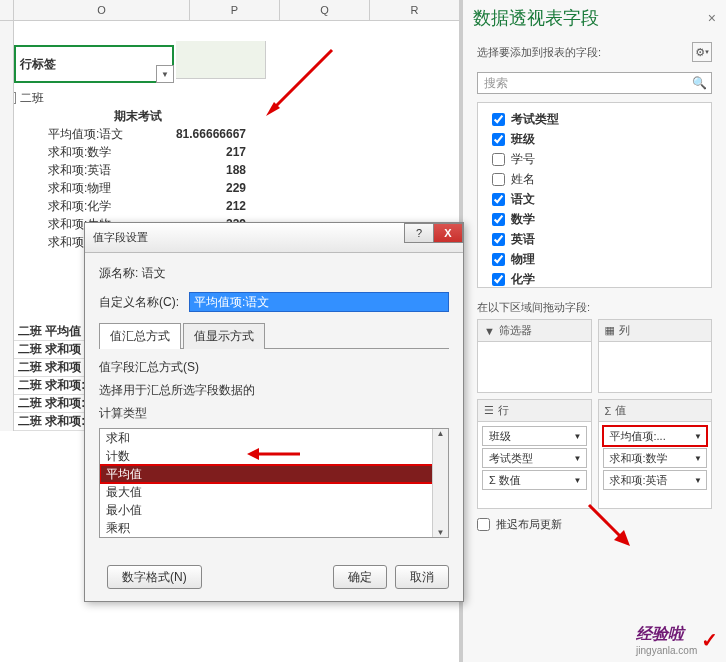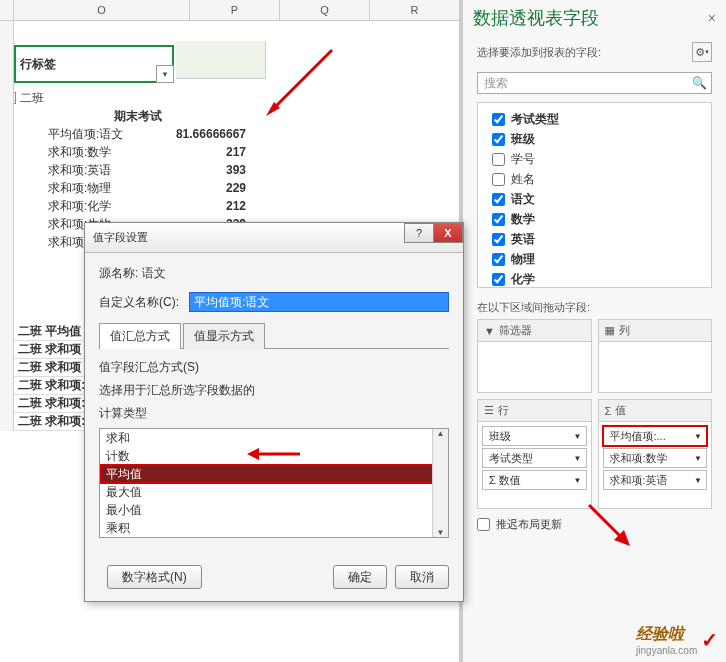--- a/index.html
+++ b/index.html
@@ -93,21 +93,21 @@
 .area-body { flex: 1; padding: 2px; }
 .chip { height: 20px; background: #fff; border: 1px solid #bbb; margin: 2px; display: flex; align-items: center; padding: 0 6px; font-size: 11px; position: relative; }
 .chip .arr { position: absolute; right: 4px; font-size: 8px; }
 .chip.outlined { outline: 2px solid #d00; outline-offset: -1px; }
 
 .arrow3 { position: absolute; right: 92px; top: 500px; pointer-events: none; z-index: 20; }
 .arrow3 svg { width: 50px; height: 50px; }
 
 .defer-row { padding: 8px 14px; display: flex; align-items: center; gap: 6px; font-size: 11px; }
 .watermark { position: absolute; right: 8px; bottom: 6px; display: flex; align-items: center; gap: 4px; }
-.watermark .txt { font-size: 16px; font-weight: bold; color: #a16207; font-style: italic; }
+.watermark .txt { font-size: 16px; font-weight: bold; color: #701a75; font-style: italic; }
 .watermark .chk { color: #d00; font-size: 20px; font-weight: bold; }
 .watermark .url { font-size: 10px; color: #888; }
 </style>
 </head>
 <body>
 
 <div class="spreadsheet">
   <div class="col-headers">
     <div class="col-header" style="width:14px"></div>
     <div class="col-header col-o">O</div>
@@ -140,21 +140,21 @@
       <div class="data-row">
           <div class="cell-o indent2">平均值项:语文</div>
           <div class="cell-p">81.66666667</div>
         </div>
       <div class="data-row">
           <div class="cell-o indent2">求和项:数学</div>
           <div class="cell-p">217</div>
         </div>
       <div class="data-row">
           <div class="cell-o indent2">求和项:英语</div>
-          <div class="cell-p">393</div>
+          <div class="cell-p">188</div>
         </div>
       <div class="data-row">
           <div class="cell-o indent2">求和项:物理</div>
           <div class="cell-p">229</div>
         </div>
       <div class="data-row">
           <div class="cell-o indent2">求和项:化学</div>
           <div class="cell-p">212</div>
         </div>
       <div class="data-row">

